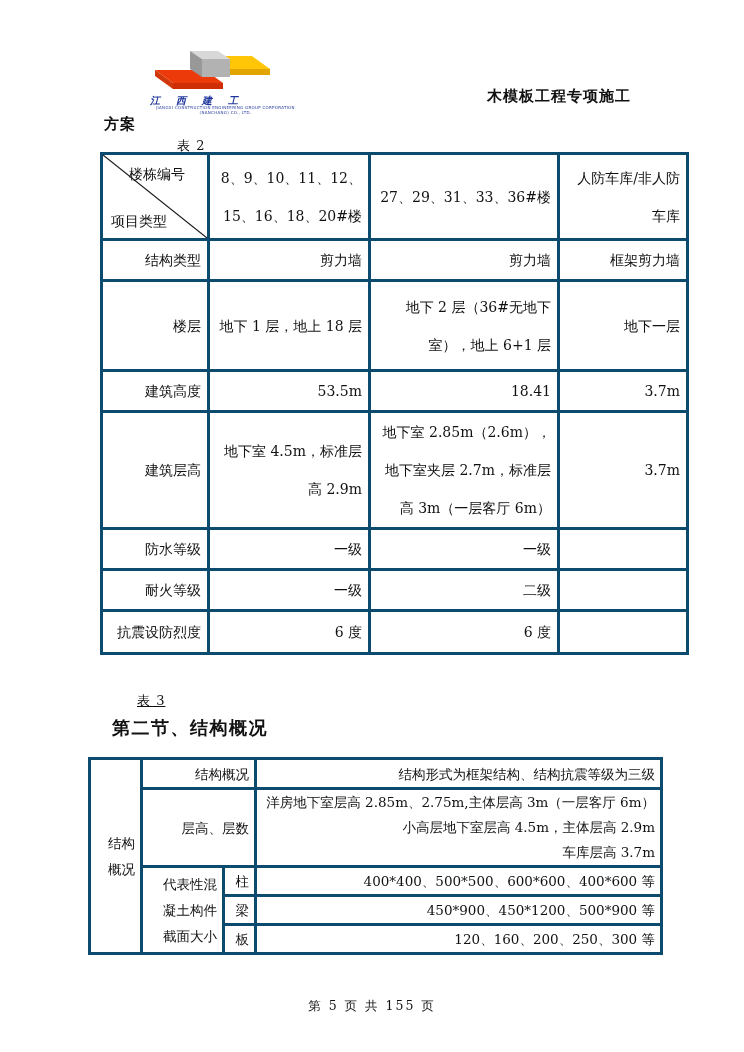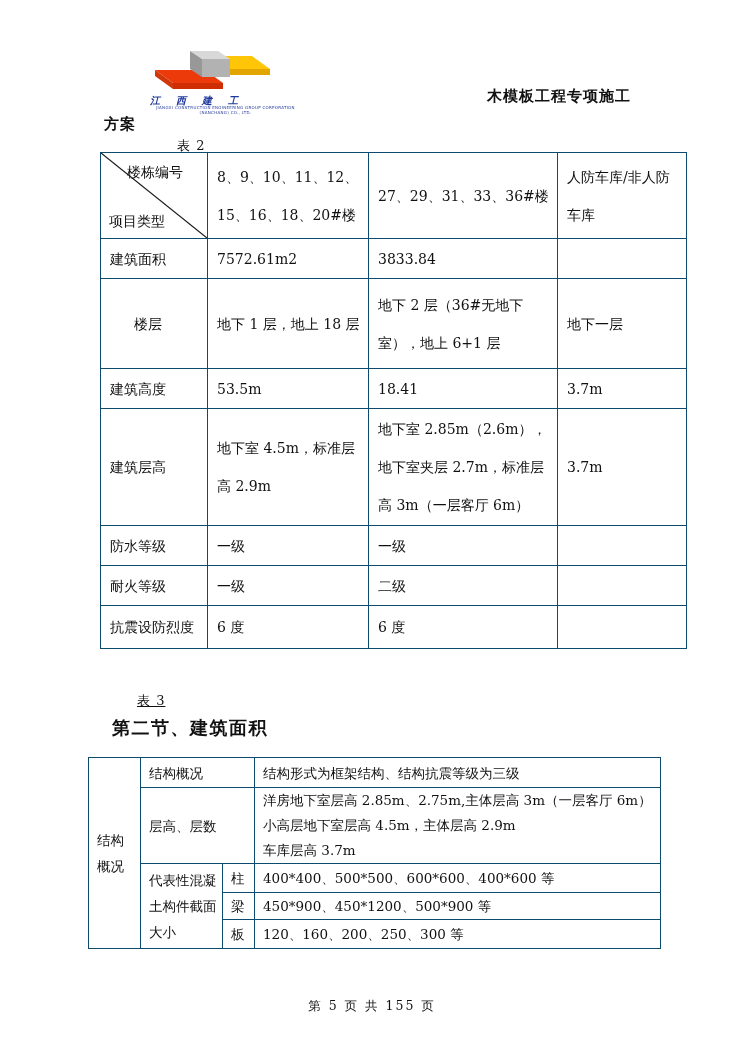--- a/index.html
+++ b/index.html
@@ -40,26 +40,27 @@
     position:absolute; left:104px; top:115px;
     font-size:15px; font-weight:bold; letter-spacing:1px;
   }
   .tbl-caption { position:absolute; font-size:13px; letter-spacing:1px; }
   .caption-2 { left:137px; top:137px;margin-left:40px; }
   .caption-3 { left:137px; top:692px;text-decoration:underline; }
 
   
   table { border-collapse:collapse; table-layout:fixed; }
   td {
-    border:1px solid #0c4a6e;
+    border:3px solid #0c4a6e;
     vertical-align:middle;
     font-size:14px;
     padding:0 6px 0 9px;
     overflow:hidden;
     word-break:break-all;
+    text-align:right;
   }
   
   .table1 { position:absolute; left:100px; top:152px; width:586px; }
   .table1 td { line-height:38px; }
   .corner-cell { position:relative; padding:0; }
   .corner-cell svg { position:absolute; left:0; top:0; width:100%; height:100%; }
   .corner-top  { position:absolute; top:8px;  left:26px; line-height:22px; }
   .corner-bot  { position:absolute; bottom:6px; left:8px; line-height:22px; }
   
   .section-heading {
@@ -114,24 +115,24 @@
           <line x1="0" y1="0" x2="107" y2="86" stroke="#1a1a1a" stroke-width="1.2"></line>
         </svg>
         <span class="corner-top">楼栋编号</span>
         <span class="corner-bot">项目类型</span>
       </td>
       <td>8、9、10、11、12、15、16、18、20#楼</td>
       <td>27、29、31、33、36#楼</td>
       <td>人防车库/非人防车库</td>
     </tr>
     <tr style="height:40px">
-      <td>建筑面积</td>
-      <td>7572.61m2</td>
-      <td>3833.84</td>
-      <td></td>
+      <td>结构类型</td>
+      <td>剪力墙</td>
+      <td>剪力墙</td>
+      <td>框架剪力墙</td>
     </tr>
     <tr style="height:90px">
       <td style="padding-left:33px">楼层</td>
       <td>地下 1 层，地上 18 层</td>
       <td>地下 2 层（36#无地下室），地上 6+1 层</td>
       <td>地下一层</td>
     </tr>
     <tr style="height:40px">
       <td>建筑高度</td>
       <td>53.5m</td>
@@ -160,21 +161,21 @@
       <td>抗震设防烈度</td>
       <td>6 度</td>
       <td>6 度</td>
       <td></td>
     </tr>
   </tbody>
     </table>
 
   <div class="tbl-caption caption-3">表 3</div>
 
-  <div class="section-heading">第二节、建筑面积</div>
+  <div class="section-heading">第二节、结构概况</div>
 
   <table class="table2">
     <colgroup>
         <col style="width:52px">
         <col style="width:82px">
         <col style="width:32px">
         <col style="width:406px">
       </colgroup>
     <tbody>
         <tr style="height:30px">

